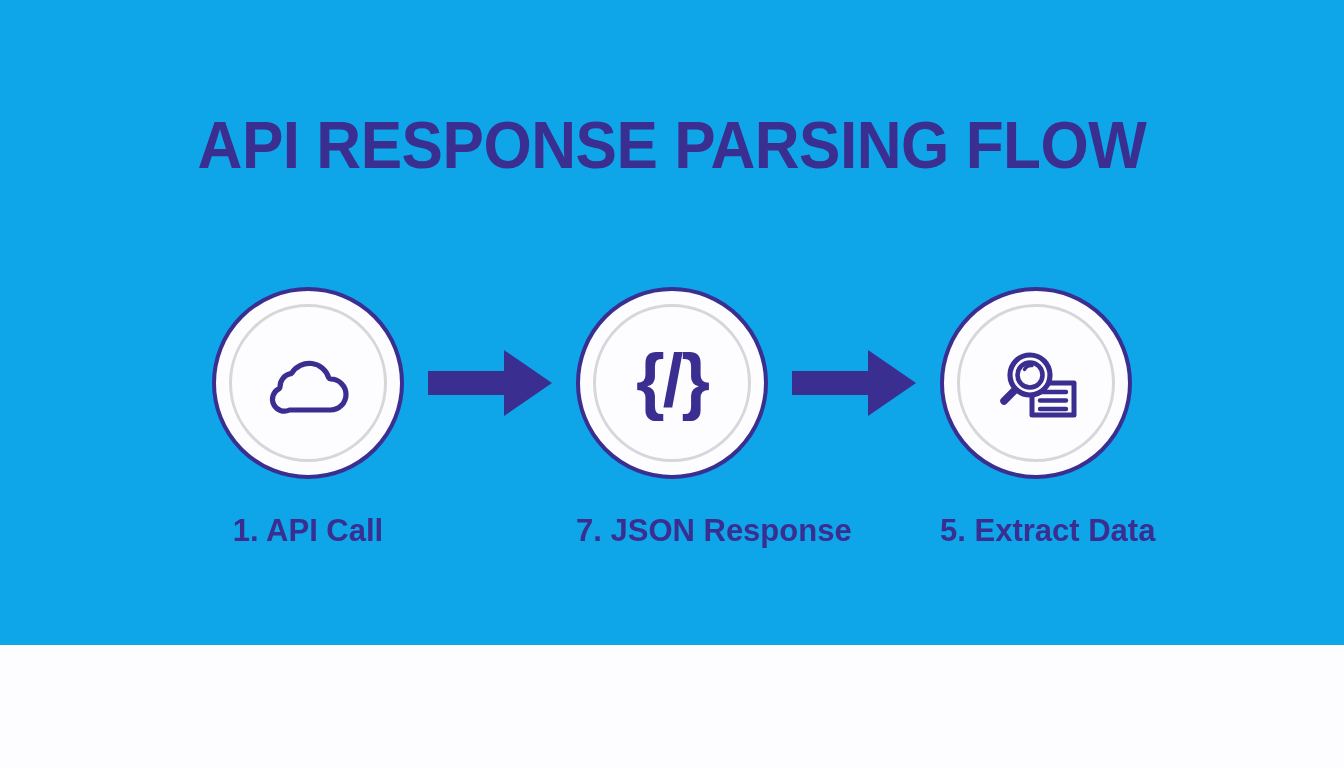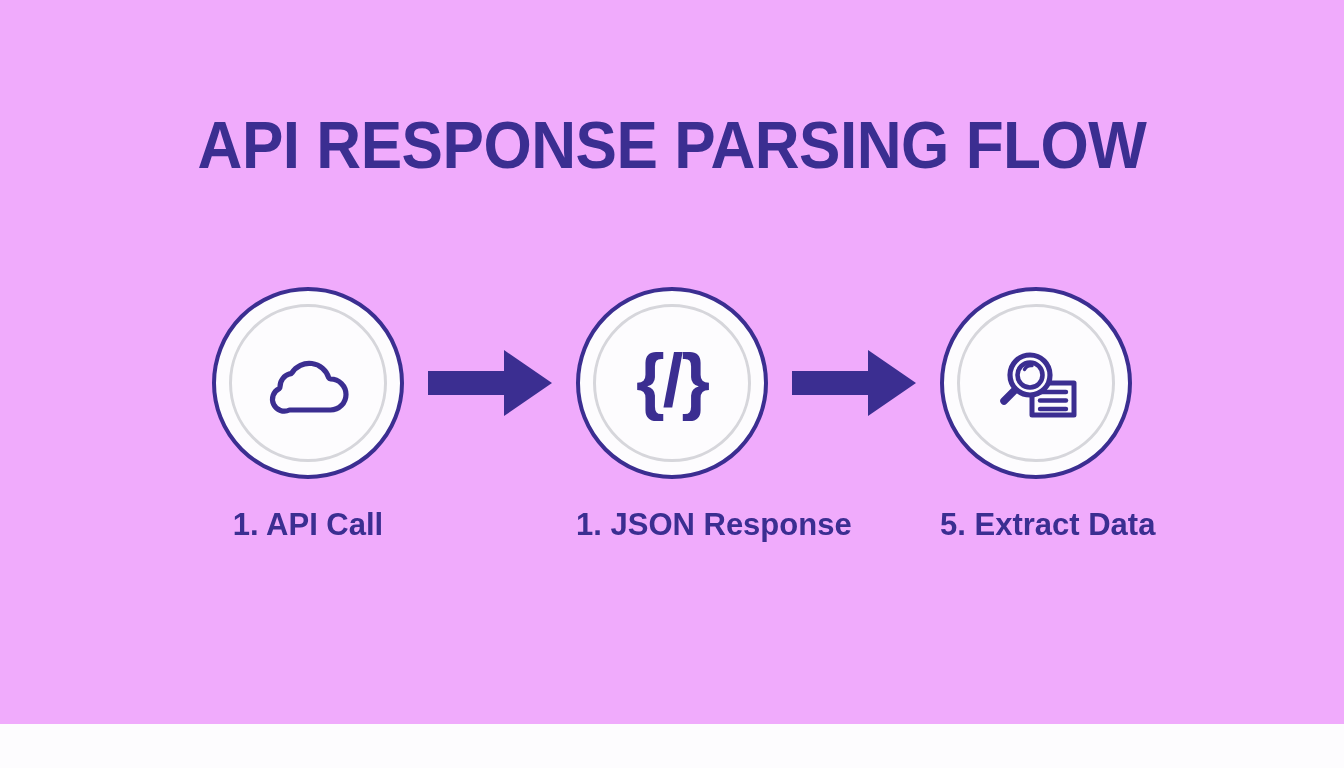--- a/index.html
+++ b/index.html
@@ -9,22 +9,22 @@
   body {
     width: 1344px;
     height: 768px;
     background: #fdfcfe;
     font-family: "Liberation Sans", sans-serif;
     overflow: hidden;
   }
   .canvas {
     position: relative;
     width: 1344px;
-    height: 724px;
-    background: #f0abfc;
+    height: 645px;
+    background: #0ea5e9;
   }
 
   
   .title {
     position: absolute;
     left: 0;
     top: 112px;
     width: 1344px;
     text-align: center;
     color: #3b2e91;
@@ -112,21 +112,21 @@
 
   
   .labels {
     position: absolute;
     left: 0;
     top: 508px;
     width: 1344px;
     height: 46px;
     display: flex;
     flex-direction: row;
-    align-items: flex-start;
+    align-items: center;
     justify-content: center;
   }
   .label {
     flex: 0 0 auto;
     width: 192px;
     text-align: center;
     color: #3b2e91;
     font-family: "Liberation Sans Narrow", "Liberation Sans", sans-serif;
     font-weight: bold;
     font-size: 31px;
@@ -195,18 +195,18 @@
           <path d="M40.5 38.5 A7.5 7.5 0 0 1 48 34.5" stroke="#3b2e91" stroke-width="3.4" stroke-linecap="round" fill="none"></path>
         </svg>
       </div>
     </div>
 
   </div>
 
   <div class="labels">
     <div class="label">1. API Call</div>
     <div class="label-gap"></div>
-    <div class="label">1. JSON Response</div>
+    <div class="label">7. JSON Response</div>
     <div class="label-gap"></div>
     <div class="label">5. Extract Data</div>
   </div>
 
 </div>
 
 </body></html>

